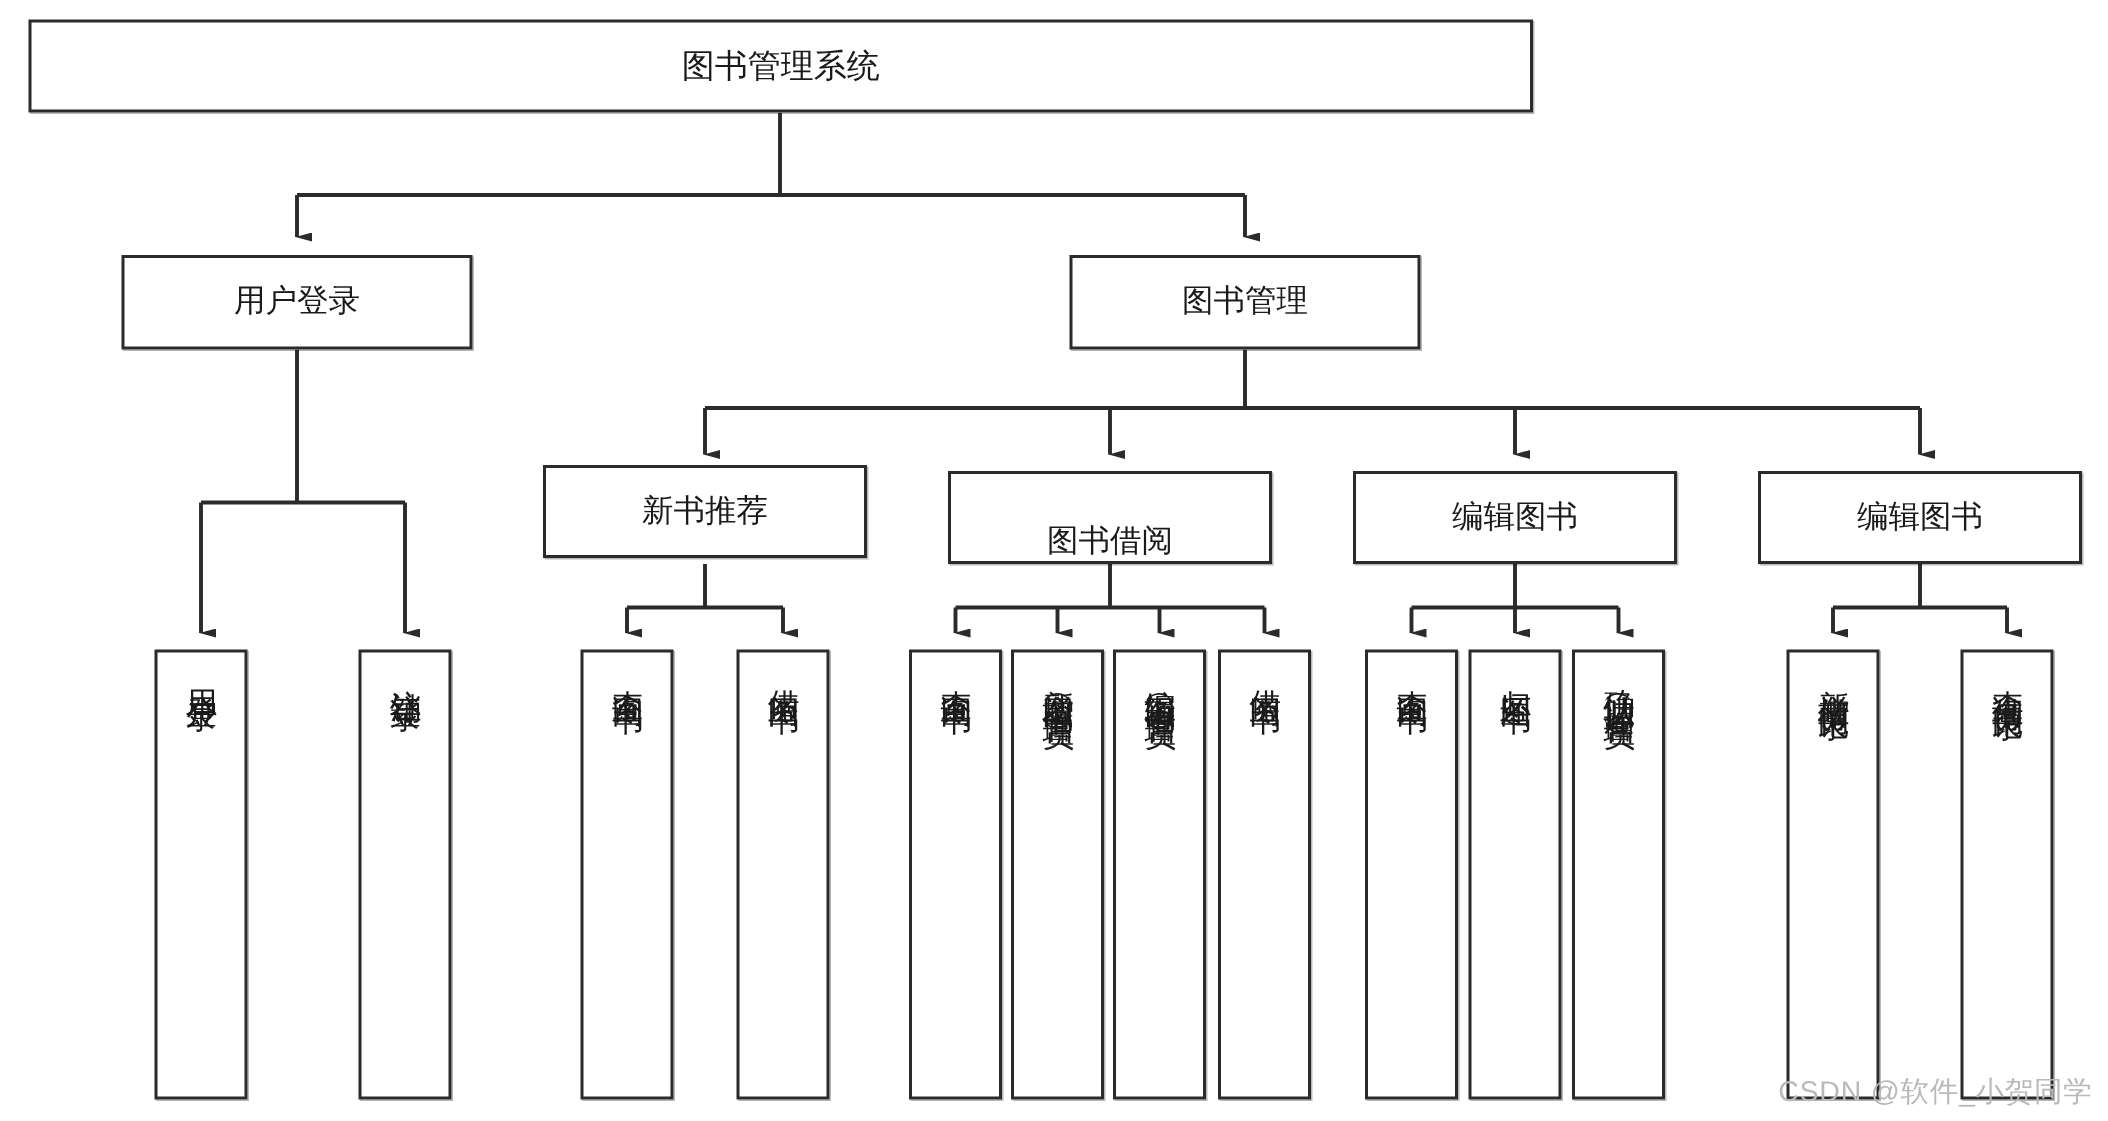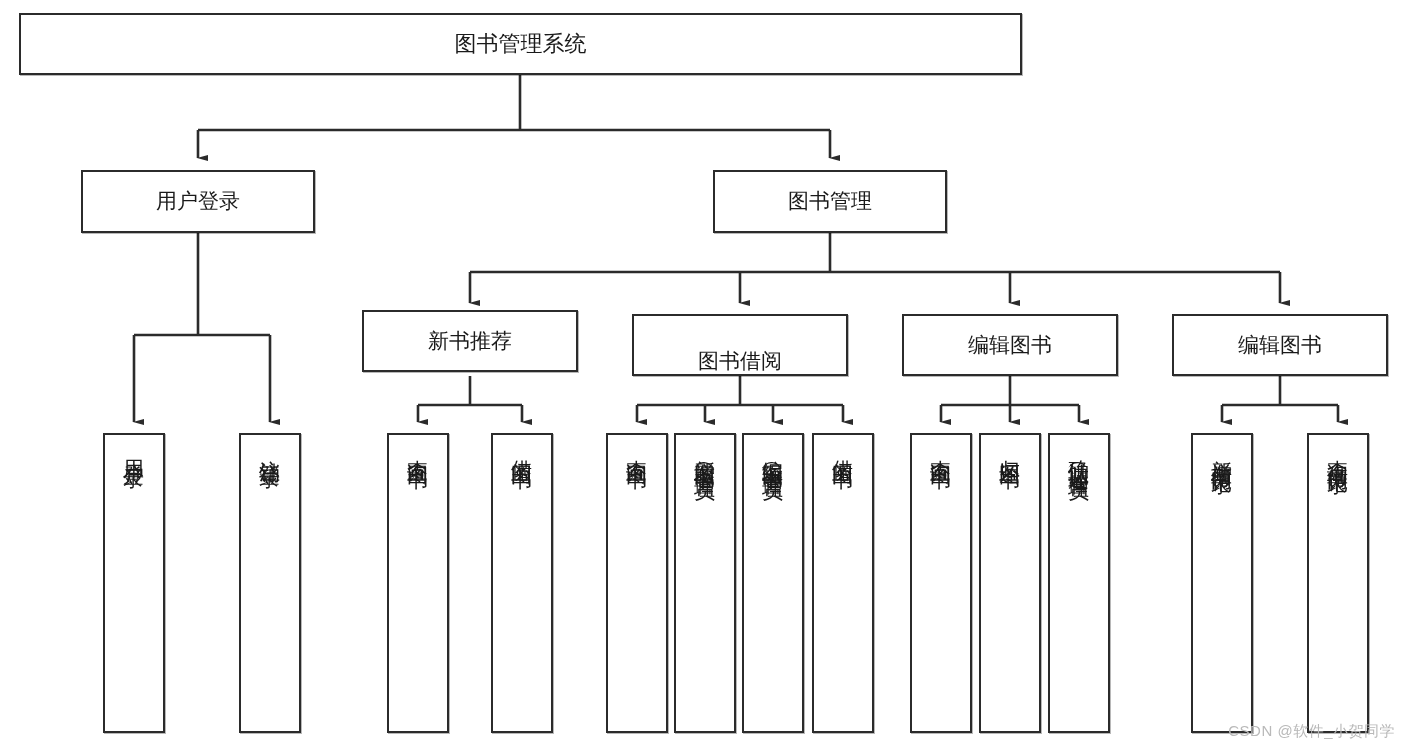--- a/index.html
+++ b/index.html
@@ -56,21 +56,21 @@
     writing-mode: vertical-rl;
     text-orientation: upright;
     font-size: 21px;
     letter-spacing: 3px;
     line-height: 1;
   }
   .watermark {
     position: absolute;
     right: 10px;
     bottom: 6px;
-    font-size: 15px;
+    font-size: 19px;
     color: #b9b9b9;
     white-space: nowrap;
     letter-spacing: 0.5px;
   }
 </style>
 </head>
 <body>
 
 <div id="canvas">
 

